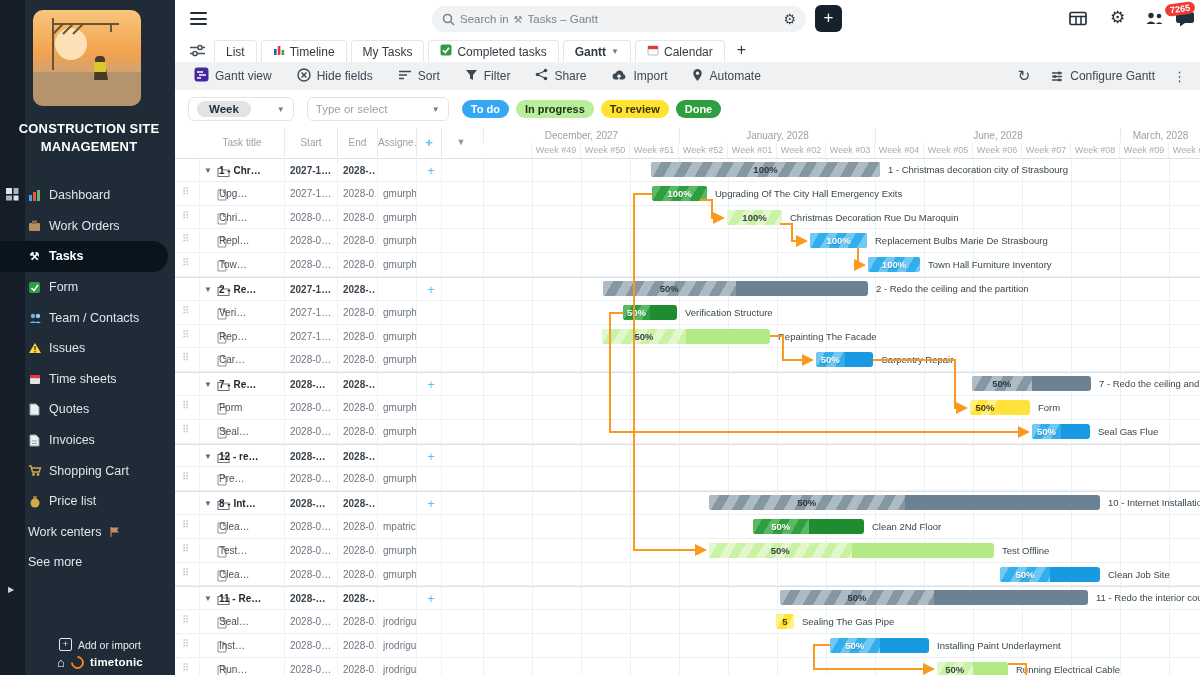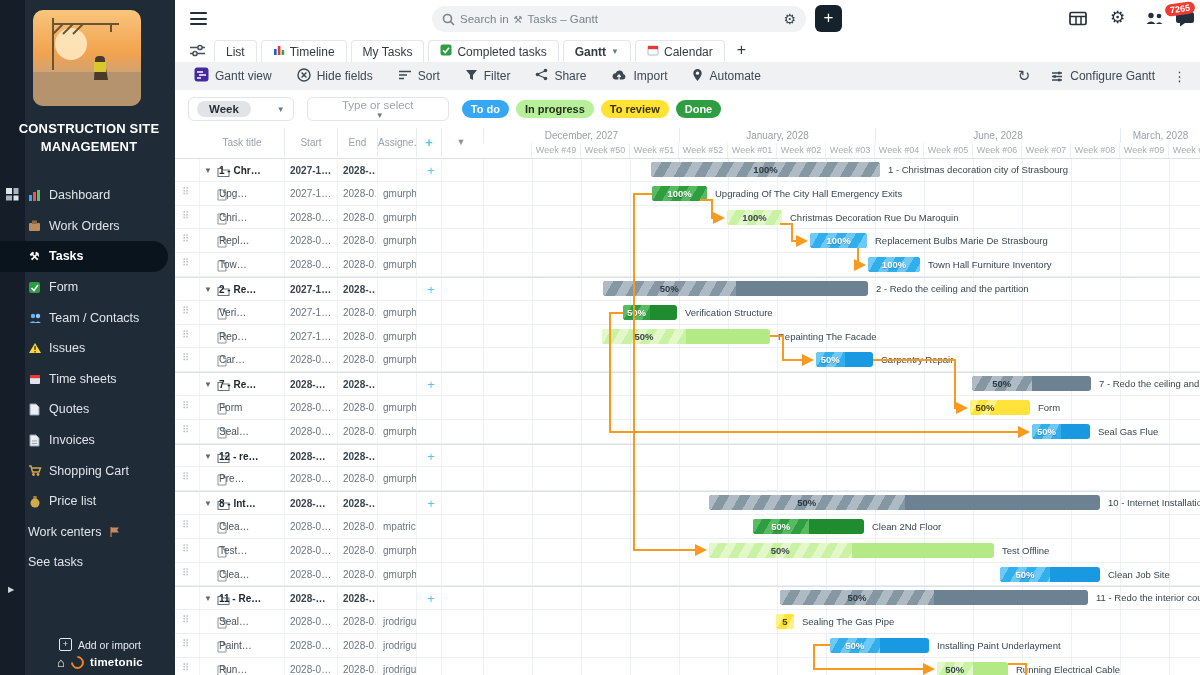--- a/index.html
+++ b/index.html
@@ -56,21 +56,21 @@
   .tb-right{margin-left:auto;display:flex;align-items:center;}
   .refresh{font-size:15px;color:#3c4852;margin-right:14px;cursor:pointer;}
   .kebab{font-size:13px;color:#3c4852;margin:0 14px 0 12px;cursor:pointer;}
   
   .filterbar{position:absolute;left:175px;top:90px;width:1025px;height:38px;background:#fff;border-bottom:1px solid #ececec;
              display:flex;align-items:center;}
   .selbox{height:24px;border:1px solid #e2e4e6;border-radius:6px;display:flex;align-items:center;
           padding:0 8px;margin-left:13px;box-sizing:border-box;cursor:pointer;}
   .weekpill{background:#e2e3e6;border-radius:10px;font-size:11.5px;font-weight:bold;color:#24303a;padding:2px 12px;}
   .selbox .chev{font-size:8px;color:#707a82;margin-left:26px;}
-  .typesel{width:142px;color:#9aa2aa;font-size:11.5px;justify-content:center;flex-direction:column;}
+  .typesel{width:142px;color:#9aa2aa;font-size:11.5px;justify-content:space-between;}
   .pill{height:18px;border-radius:10px;font-size:11px;font-weight:bold;display:flex;align-items:center;
         padding:0 9px;margin-left:7px;cursor:pointer;}
   .pills{display:flex;margin-left:6px;}
   
   .grid-head{position:absolute;left:175px;top:128px;width:1025px;height:30px;border-bottom:1px solid #dfe3e6;background:#fff;}
   .thead{position:absolute;left:0;top:0;width:305px;height:30px;}
   .thc{position:absolute;top:0;height:29px;line-height:29px;font-size:10px;color:#9aa1a9;border-right:1px solid #e8ebee;
        text-align:center;box-sizing:border-box;overflow:hidden;white-space:nowrap;}
   .timeline{position:absolute;left:305px;top:0;width:720px;height:30px;overflow:hidden;}
   .mrow{position:absolute;left:0;top:0;height:15px;width:720px;}
@@ -249,21 +249,21 @@
         <div class="mitem noicon">
           <span>Work centers</span>
           <span class="mic" style="margin-left:6px">
             <svg width="11" height="12">
               <path d="M2 1 V11" stroke="#b0714f" stroke-width="1.4"></path>
               <path d="M2 1.5 H10 L8 4 L10 6.5 H2 Z" fill="#c98a63"></path>
             </svg>
           </span>
         </div>
         <div class="mitem noicon">
-          <span>See tasks</span>
+          <span>See more</span>
         </div>
       </div>
     <div class="side-foot">
       <span class="addimp">
         <span class="addbox">+</span>
         <span>Add or import</span>
       </span>
     </div>
     <div class="logo-row">
       <span class="house">⌂</span>
@@ -820,21 +820,21 @@
           <div class="cell-line" style="left:109px"></div>
           <div class="cell-line" style="left:162px"></div>
           <div class="cell-line" style="left:202px"></div>
           <div class="cell-line" style="left:241px"></div>
           <div class="cell-line" style="left:266px"></div>
           <span class="grip">⠿</span>
           <span class="rowic"><svg width="10" height="12">
               <path d="M1 1 H6.5 L9 3.5 V11 H1 Z" fill="#fff" stroke="#8a949c"></path>
               <path d="M6.5 1 V3.5 H9" fill="none" stroke="#8a949c"></path>
             </svg></span>
-          <span class="rtitle">Paint…</span>
+          <span class="rtitle">Inst…</span>
           <span class="rdate" style="left:115px;width:44px">2028-0…</span>
           <span class="rdate" style="left:168px;width:33px">2028-0…</span>
           <span class="rdate" style="left:208px;width:33px">jrodrigue</span>
         </div>
         <div class="row" style="top: 499.8px;">
           <div class="cell-line" style="left:24px"></div>
           <div class="cell-line" style="left:109px"></div>
           <div class="cell-line" style="left:162px"></div>
           <div class="cell-line" style="left:202px"></div>
           <div class="cell-line" style="left:241px"></div>

